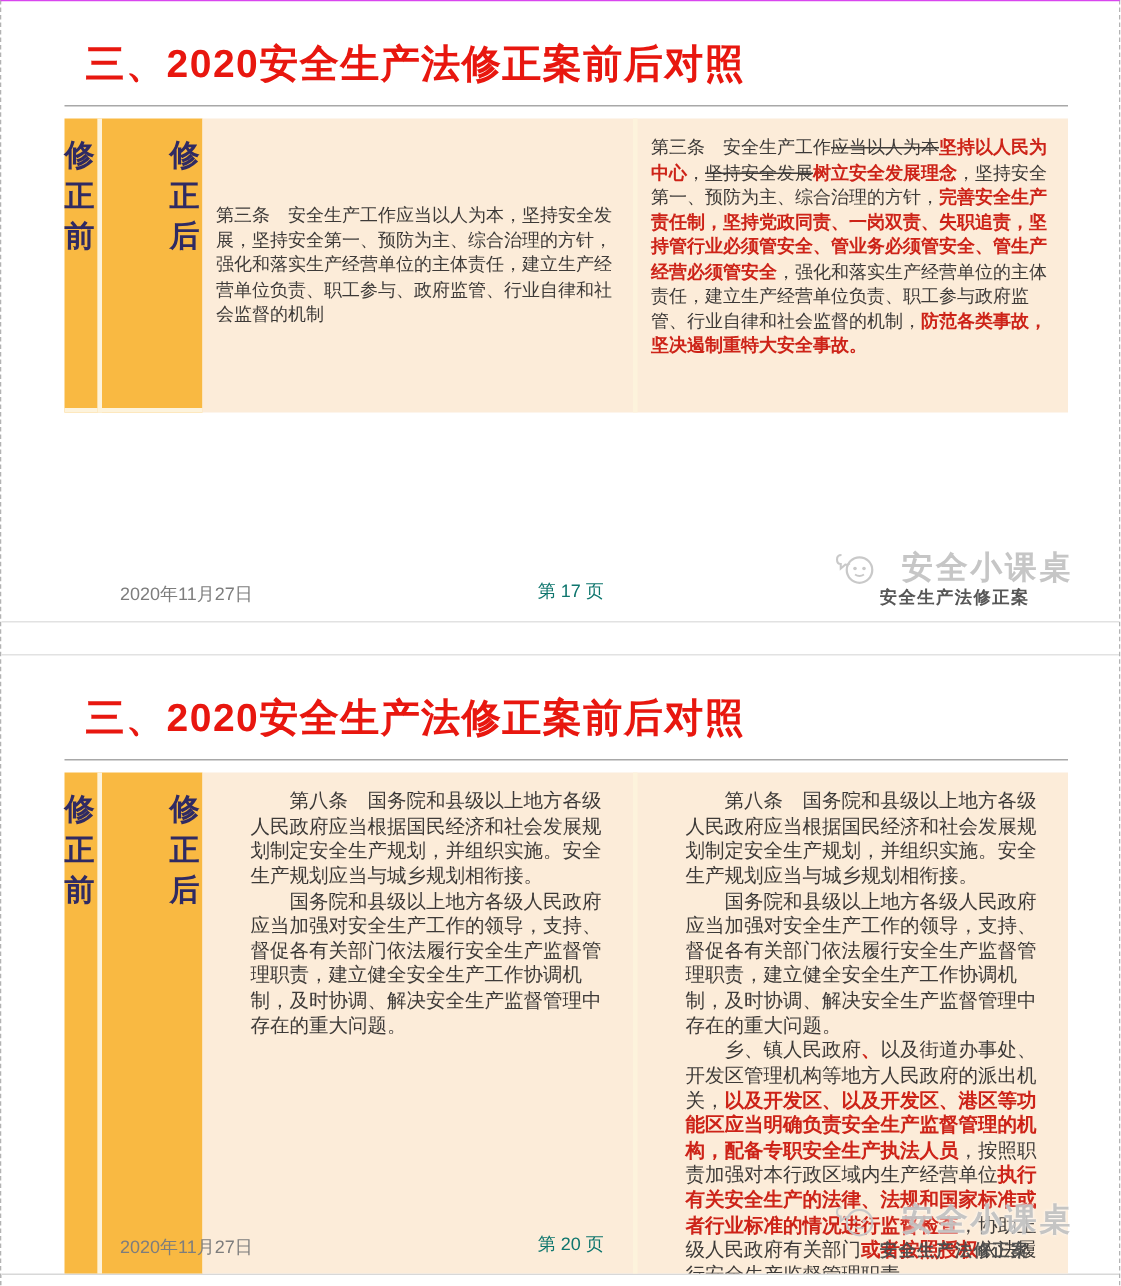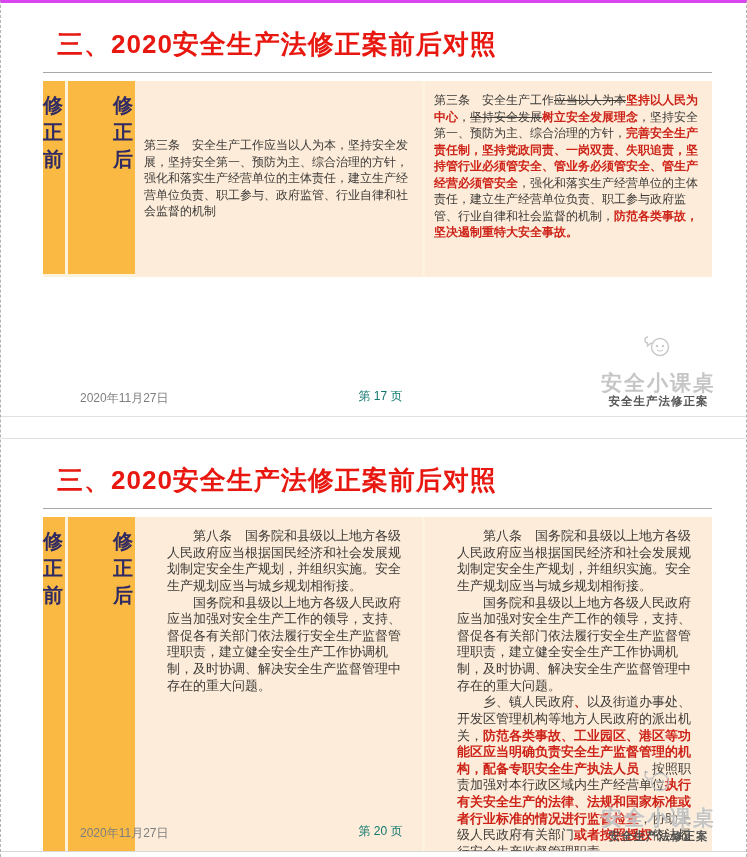--- a/index.html
+++ b/index.html
@@ -17,21 +17,21 @@
   body{
     width:747px;height:857px;
     font-family:"Liberation Sans","DejaVu Sans",sans-serif;
     color:var(--body-text);
     overflow:hidden;
   }
   .page{
     width:747px;height:857px;
     border-left:1px dashed #b3b3b3;
     border-right:1px dashed #b3b3b3;
-    border-top:3px solid #d946ef;
+    border-top:1px solid #d946ef;
     background:#fff;
   }
   .slide{
     position:relative;
     height:414px;
     background:#fff;
     padding:20px 34px 0 42px;
     overflow:hidden;
   }
   .slide-1{border-bottom:1px solid #e2e2e2;}
@@ -103,21 +103,21 @@
   .footer-date{white-space:nowrap;margin-left:35px;}
   .footer-page{
     position:absolute;left:50%;transform:translateX(-50%);
     bottom:2px;color:#0f766e;white-space:nowrap;
   }
   .watermark{
     display:flex;flex-direction:column;align-items:center;
     line-height:1;opacity:0.95;
   }
   .watermark-top{
-    display:flex;align-items:center;gap:14px;flex-direction:column;
+    display:flex;align-items:center;gap:14px;
   }
   .watermark-brand{
     font-size:21px;
     color:#c3c3c3;
     letter-spacing:2px;
     font-weight:bold;
     text-shadow:0 0 2px #ffffff;
     white-space:nowrap;
   }
   .watermark-sub{
@@ -194,21 +194,21 @@
         <div class="body-cell cell-before">
           <div>
               <div class="para"><span>第八条　国务院和县级以上地方各级人民政府应当根据国民经济和社会发展规划制定安全生产规划，并组织实施。安全生产规划应当与城乡规划相衔接。</span></div>
               <div class="para"><span>国务院和县级以上地方各级人民政府应当加强对安全生产工作的领导，支持、督促各有关部门依法履行安全生产监督管理职责，建立健全安全生产工作协调机制，及时协调、解决安全生产监督管理中存在的重大问题。</span></div>
             </div>
         </div>
         <div class="body-cell cell-after">
           <div>
               <div class="para"><span>第八条　国务院和县级以上地方各级人民政府应当根据国民经济和社会发展规划制定安全生产规划，并组织实施。安全生产规划应当与城乡规划相衔接。</span></div>
               <div class="para"><span>国务院和县级以上地方各级人民政府应当加强对安全生产工作的领导，支持、督促各有关部门依法履行安全生产监督管理职责，建立健全安全生产工作协调机制，及时协调、解决安全生产监督管理中存在的重大问题。</span></div>
-              <div class="para"><span>乡、镇人民政府</span><span class="red">、</span><span>以及街道办事处、开发区管理机构等地方人民政府的派出机关，</span><span class="red">防范各类事故、工业园区、港区等功能区应当明确负责安全生产监督管理的机构，配备专职安全生产执法人员</span><span>，按照职责加强对本行政区域内生产经营单位</span><span class="red">执行有关安全生产的法律、法规和国家标准或者行业标准的情况进行监督检查</span><span>，协助上级人民政府有关部门</span><span class="red">或者按照授权</span><span>依法履行安全生产监督管理职责。</span></div>
+              <div class="para"><span>乡、镇人民政府</span><span class="red">、</span><span>以及街道办事处、开发区管理机构等地方人民政府的派出机关，</span><span class="red">以及开发区、以及开发区、港区等功能区应当明确负责安全生产监督管理的机构，配备专职安全生产执法人员</span><span>，按照职责加强对本行政区域内生产经营单位</span><span class="red">执行有关安全生产的法律、法规和国家标准或者行业标准的情况进行监督检查</span><span>，协助上级人民政府有关部门</span><span class="red">或者按照授权</span><span>依法履行安全生产监督管理职责。</span></div>
             </div>
         </div>
       </div>
     </div>
 
     <div class="slide-footer">
       <span class="footer-date">2020年11月27日</span>
       <span class="footer-page">第 20 页</span>
       <span class="watermark">
         <span class="watermark-top">

